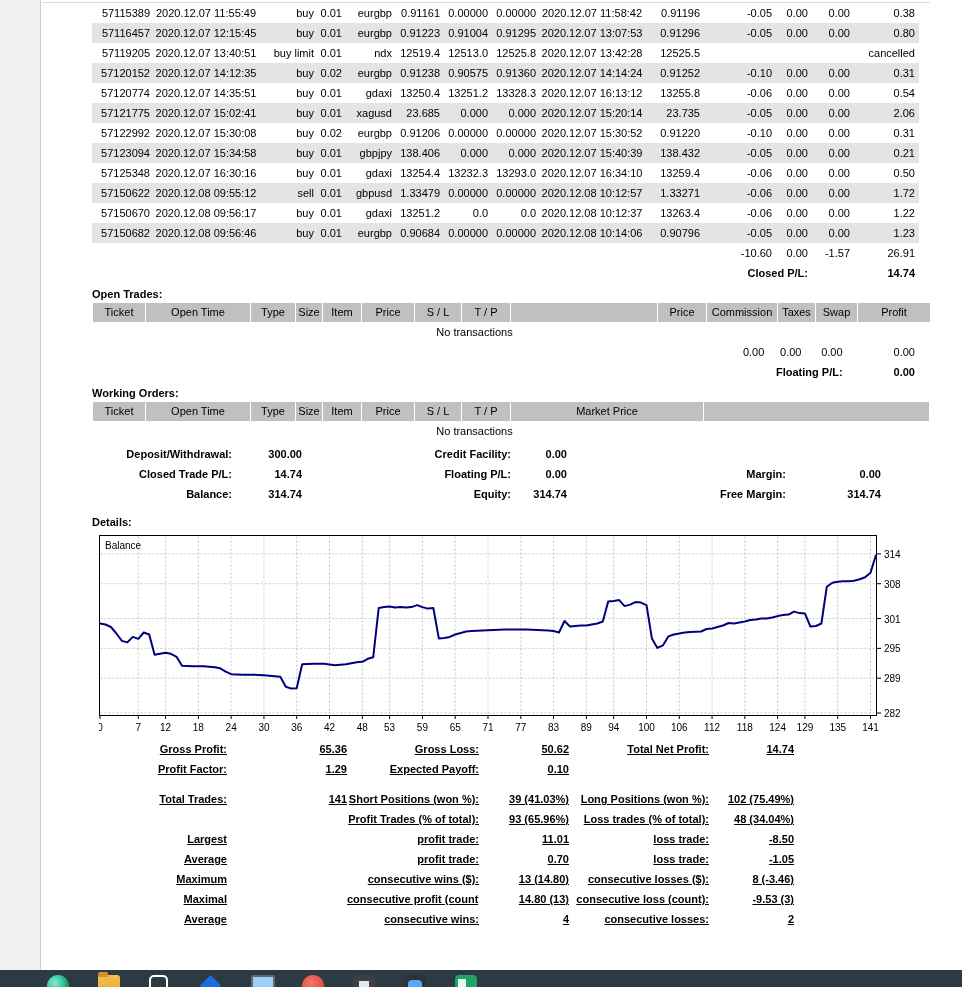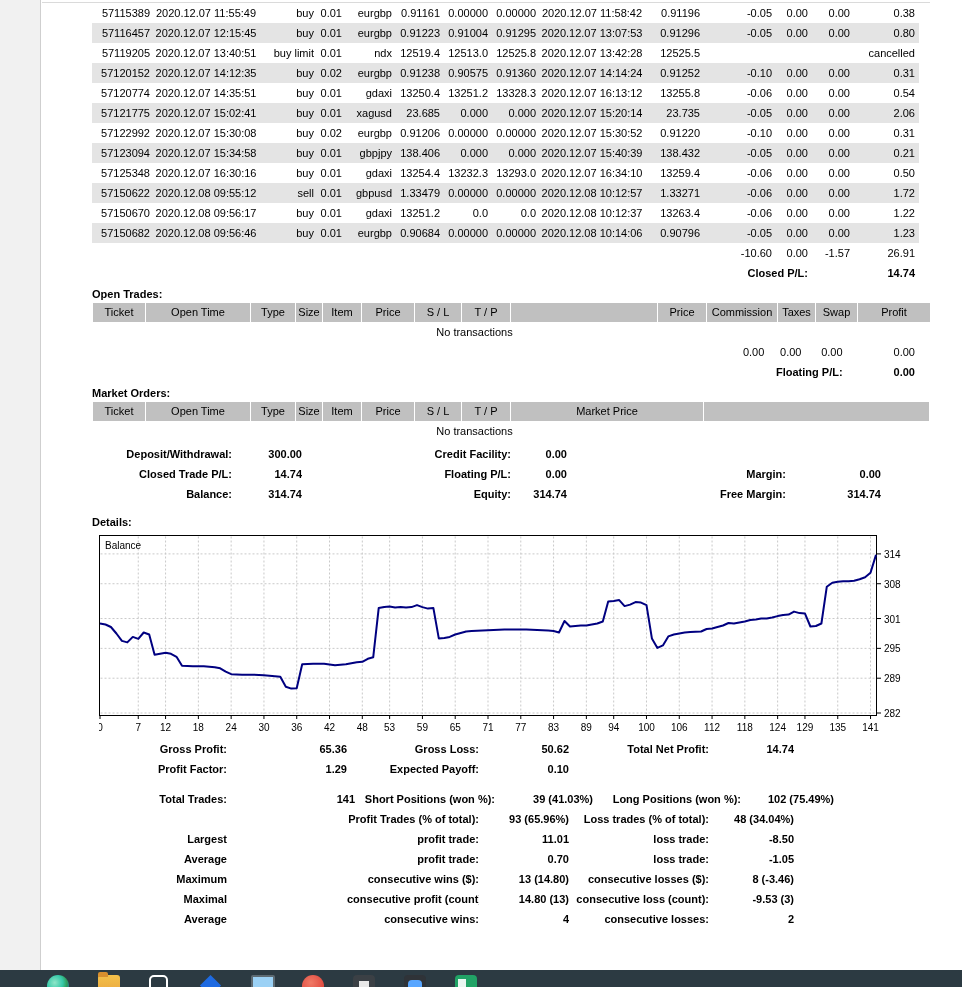--- a/index.html
+++ b/index.html
@@ -21,22 +21,22 @@
   .b { font-weight:bold; }
 
   .sec-label { font-weight:bold; height:18px; line-height:18px; margin-top:2px; }
   .hdr-table { border-collapse:separate; border-spacing:1px 0; }
   .hdr-table td { background:#c0c0c0; text-align:center; padding:0; height:19px; line-height:19px; }
   .no-tx { width:765px; text-align:center; height:20px; line-height:20px; }
 
   .grid-row { display:grid; height:20px; line-height:20px; font-weight:bold; }
   .grid-row span { text-align:right; overflow:hidden; white-space:nowrap; }
   .sum-row { grid-template-columns:140px 70px 209px 56px 219px 95px; }
-  .stat-row { grid-template-columns:135px 120px 132px 90px 140px 85px; }
-  .gap-above { margin-top:10px;gap:8px; }
+  .stat-row { grid-template-columns:135px 120px 132px 90px 140px 85px;text-decoration:underline; }
+  .gap-above { margin-top:10px; }
 
   .chart-wrap { margin-top:4px; margin-left:7px; }
   .chart-wrap svg { display:block; }
 
   .taskbar { position:absolute; left:0; top:970px; width:962px; height:17px;
     background:#2c3a42; overflow:hidden; z-index:5; }
   .tb-icon { position:absolute; top:5px; width:22px; height:22px; border-radius:4px; }
   .tb-sphere { border-radius:50%; background:radial-gradient(circle at 35% 35%, #8fe6c8, #35c8a8 40%, #2e9e5b 60%, #1565c0 85%); }
   .tb-folder { background:linear-gradient(180deg,#f3c04a 0%, #e9a33d 100%); border-radius:3px; }
   .tb-folder::before { content:""; position:absolute; left:0; top:-3px; width:10px; height:5px; background:#d98f2e; border-radius:2px 2px 0 0; }
@@ -347,21 +347,21 @@
           <td class="num">0.00</td>
           <td class="num">0.00</td>
         </tr>
         <tr>
           <td class="num b" colspan="13">Floating P/L:</td>
           <td class="num b">0.00</td>
         </tr>
       </tbody>
     </table>
 
-  <div class="sec-label">Market Orders:</div>
+  <div class="sec-label">Working Orders:</div>
   <table class="hdr-table">
       <colgroup>
         <col style="width: 52px;">
         <col style="width: 104px;">
         <col style="width: 44px;">
         <col style="width: 26px;">
         <col style="width: 38px;">
         <col style="width: 52px;">
         <col style="width: 46px;">
         <col style="width: 48px;">

